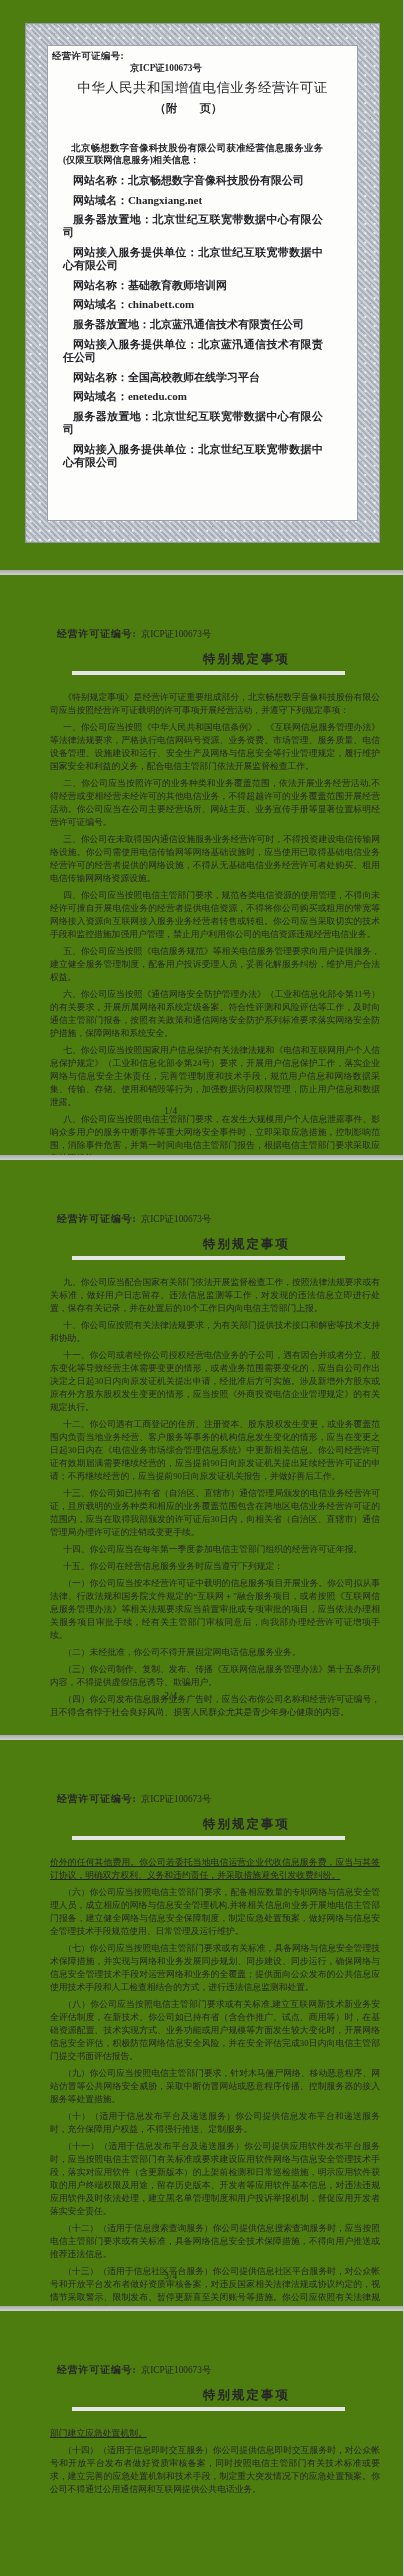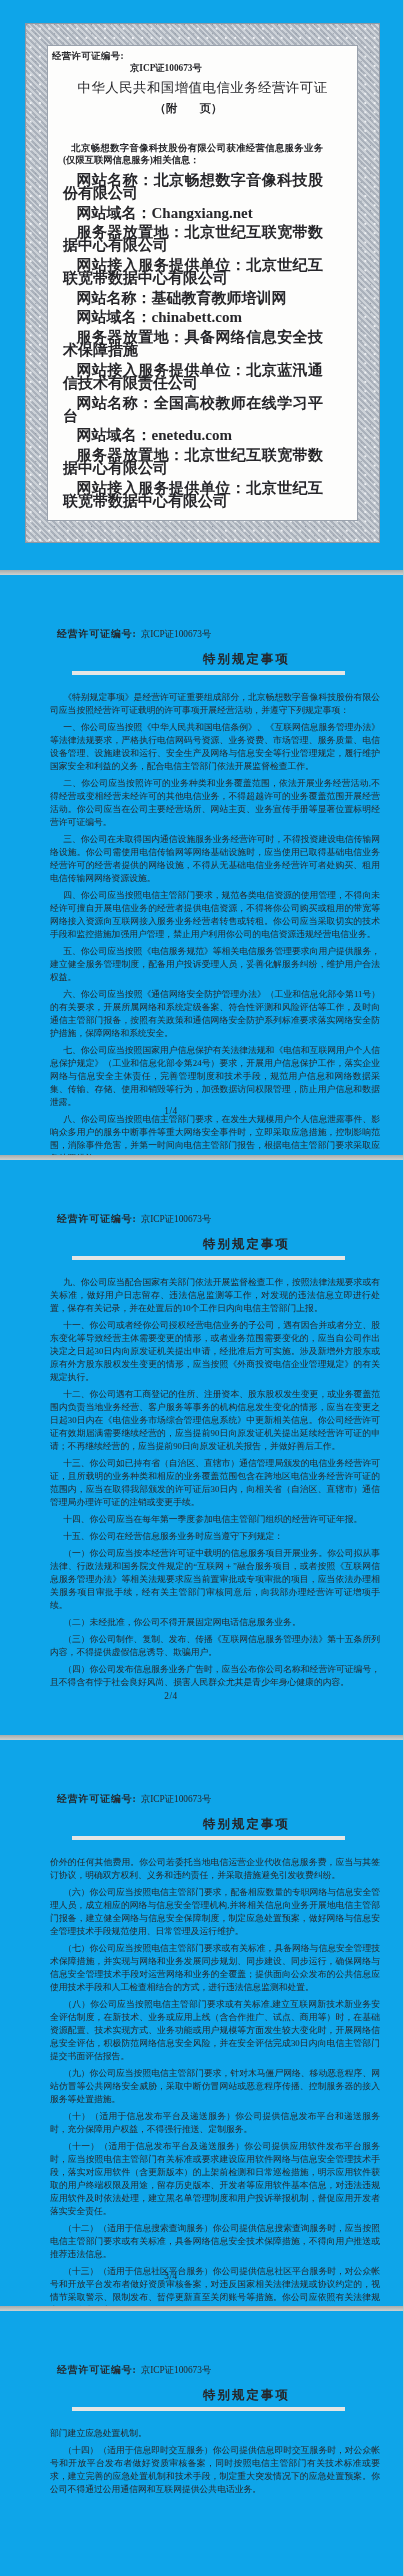--- a/index.html
+++ b/index.html
@@ -1,21 +1,21 @@
 <!DOCTYPE html>
 <html style="font-size:8.2px"><head>
 <meta charset="utf-8">
 <style>
   html,body { margin:0; padding:0; }
   body {
     width:405px; height:2873px; background:#ffffff;
     font-family:"Liberation Serif","DejaVu Serif",serif;
     color:#26262a; position:relative;
   }
-  .page { position:relative; width:405px; overflow:hidden; background:#0ea5e9; }
+  .page { position:relative; width:405px; overflow:hidden; background:#4d7c0f; }
   .page .edge-line { position:absolute; top:0; bottom:0; right:1px; width:1.5px; background:#c9cdcc; }
   .scan-band { position:absolute; top:0; left:0; right:0; height:5.2px;
     background:linear-gradient(#a7acab,#ced1d0); }
 
   
   .pg1 { height:570px; }
   .cert-frame {
     position:absolute; left:25px; top:23px; width:355px; height:520px;
     box-sizing:border-box; padding:20.6px;
     border:0.5px solid #8f98a4;
@@ -28,39 +28,39 @@
   }
   .cert-frame .cert-inner { width:100%; height:100%; background:#fdfdfc; border:0.5px solid #99a1ac; box-sizing:border-box; }
   .c-header { position:absolute; left:52px; top:50px; font-size:9.3px; font-weight:bold; letter-spacing:0.5px; }
   .c-licno  { position:absolute; left:130px; top:62px; font-size:9.3px; font-weight:bold; }
   .c-title  { position:absolute; left:0; top:79px; width:405px; margin:0; text-align:center;
               font-size:13.4px; font-weight:normal; letter-spacing:0.5px; }
   .c-sub    { position:absolute; left:0; top:101px; width:377px; margin:0; text-align:center;
               font-size:11.3px; font-weight:bold; }
   .c-body   { position:absolute; left:63px; top:142px; width:260px; font-weight:bold; }
   .c-intro  { margin:0 0 8px 0; font-size:9.3px; line-height:12px; text-indent:0.9em; text-align:justify; }
-  .c-entries p { margin:0 0 6.7px 0; font-size:15px; line-height:13px; text-indent:0.9em; text-align:justify; }
+  .c-entries p { margin:0 0 6.7px 0; font-size:11px; line-height:13px; text-indent:0.9em; text-align:justify; }
 
   
   .pg2 { height:585px; } .pg3 { height:580px; } .pg4 { height:571px; } .pg5 { height:567px; }
   .p-header { position:absolute; left:57px; top:58px; }
   .p-h-label { font-size:9.8px; font-weight:bold; letter-spacing:1px; }
   .p-h-num   { font-size:9.3px; margin-left:4.1px; }
   .p-title { position:absolute; left:0; top:81px; width:405px; margin:0; text-align:center;
              font-size:12.4px; font-weight:bold; letter-spacing:2.1px;padding-left:44px; }
   .p-wavy  { position:absolute; left:72px; top:101px; width:273px; height:3.6px;
     background:
       repeating-linear-gradient(100deg, #91979� 0 1px, rgba(0,0,0,0) 1px 2.6px),
       repeating-linear-gradient(80deg, #b4b9b8 0 1px, rgba(0,0,0,0) 1px 2.6px);
     background-color:#e3e6e5;
   }
   .p-body { position:absolute; left:46px; top:117px; width:338px;
             font-size:8.8px; line-height:13px; text-align:justify; }
   .p-body p { margin:4px; text-indent:1.5em; }
-  .p-body p.cont { text-indent:0; }
+  .p-body p.cont { text-indent:0;text-decoration:underline; }
   .p-num { position:absolute; left:0; top:536px; width:342px; text-align:center;
            font-size:9.3px; letter-spacing:0.5px; }
 </style>
 </head>
 <body>
 
 <section class="page pg1">
   <div class="cert-frame">
     <div class="cert-inner"></div>
   </div>
@@ -70,21 +70,21 @@
   <h2 class="c-sub">（附　　页）</h2>
   <div class="c-body">
     <p class="c-intro">北京畅想数字音像科技股份有限公司获准经营信息服务业务(仅限互联网信息服务)相关信息：</p>
     <div class="c-entries">
         <p>网站名称：北京畅想数字音像科技股份有限公司</p>
         <p>网站域名：Changxiang.net</p>
         <p>服务器放置地：北京世纪互联宽带数据中心有限公司</p>
         <p>网站接入服务提供单位：北京世纪互联宽带数据中心有限公司</p>
         <p>网站名称：基础教育教师培训网</p>
         <p>网站域名：chinabett.com</p>
-        <p>服务器放置地：具备网络信息安全技术保障措施</p>
+        <p>服务器放置地：北京蓝汛通信技术有限责任公司</p>
         <p>网站接入服务提供单位：北京蓝汛通信技术有限责任公司</p>
         <p>网站名称：全国高校教师在线学习平台</p>
         <p>网站域名：enetedu.com</p>
         <p>服务器放置地：北京世纪互联宽带数据中心有限公司</p>
         <p>网站接入服务提供单位：北京世纪互联宽带数据中心有限公司</p>
       </div>
   </div>
   <div class="edge-line"></div>
 </section>
 
@@ -112,20 +112,21 @@
 
 <section class="page pg3">
   <div class="scan-band"></div>
   <div class="p-header">
     <span class="p-h-label">经营许可证编号:</span><span class="p-h-num">京ICP证100673号</span>
   </div>
   <h2 class="p-title">特别规定事项</h2>
   <div class="p-wavy"></div>
   <div class="p-body">
       <p>九、你公司应当配合国家有关部门依法开展监督检查工作，按照法律法规要求或有关标准，做好用户日志留存、违法信息监测等工作，对发现的违法信息立即进行处置，保存有关记录，并在处置后的10个工作日内向电信主管部门上报。</p>
+      <p>十、你公司应按照有关法律法规要求，为有关部门提供技术接口和解密等技术支持和协助。</p>
       <p>十一、你公司或者经你公司授权经营电信业务的子公司，遇有因合并或者分立、股东变化等导致经营主体需要变更的情形，或者业务范围需要变化的，应当自公司作出决定之日起30日内向原发证机关提出申请，经批准后方可实施。涉及新增外方股东或原有外方股东股权发生变更的情形，应当按照《外商投资电信企业管理规定》的有关规定执行。</p>
       <p>十二、你公司遇有工商登记的住所、注册资本、股东股权发生变更，或业务覆盖范围内负责当地业务经营、客户服务等事务的机构信息发生变化的情形，应当在变更之日起30日内在《电信业务市场综合管理信息系统》中更新相关信息。你公司经营许可证有效期届满需要继续经营的，应当提前90日向原发证机关提出延续经营许可证的申请；不再继续经营的，应当提前90日向原发证机关报告，并做好善后工作。</p>
       <p>十三、你公司如已持有省（自治区、直辖市）通信管理局颁发的电信业务经营许可证，且所载明的业务种类和相应的业务覆盖范围包含在跨地区电信业务经营许可证的范围内，应当在取得我部颁发的许可证后30日内，向相关省（自治区、直辖市）通信管理局办理许可证的注销或变更手续。</p>
       <p>十四、你公司应当在每年第一季度参加电信主管部门组织的经营许可证年报。</p>
       <p>十五、你公司在经营信息服务业务时应当遵守下列规定：</p>
       <p>（一）你公司应当按本经营许可证中载明的信息服务项目开展业务。你公司拟从事法律、行政法规和国务院文件规定的“互联网＋”融合服务项目，或者按照《互联网信息服务管理办法》等相关法规要求应当前置审批或专项审批的项目，应当依法办理相关服务项目审批手续，经有关主管部门审核同意后，向我部办理经营许可证增项手续。</p>
       <p>（二）未经批准，你公司不得开展固定网电话信息服务业务。</p>
       <p>（三）你公司制作、复制、发布、传播《互联网信息服务管理办法》第十五条所列内容，不得提供虚假信息诱导、欺骗用户。</p>
       <p>（四）你公司发布信息服务业务广告时，应当公布你公司名称和经营许可证编号，且不得含有悖于社会良好风尚、损害人民群众尤其是青少年身心健康的内容。</p>
     </div>
@@ -137,21 +138,21 @@
   <div class="scan-band"></div>
   <div class="p-header">
     <span class="p-h-label">经营许可证编号:</span><span class="p-h-num">京ICP证100673号</span>
   </div>
   <h2 class="p-title">特别规定事项</h2>
   <div class="p-wavy"></div>
   <div class="p-body">
       <p class="cont">价外的任何其他费用。你公司若委托当地电信运营企业代收信息服务费，应当与其签订协议，明确双方权利、义务和违约责任，并采取措施避免引发收费纠纷。</p>
       <p>（六）你公司应当按照电信主管部门要求，配备相应数量的专职网络与信息安全管理人员，成立相应的网络与信息安全管理机构,并将相关信息向业务开展地电信主管部门报备，建立健全网络与信息安全保障制度，制定应急处置预案，做好网络与信息安全管理技术手段规范使用、日常管理及运行维护。</p>
       <p>（七）你公司应当按照电信主管部门要求或有关标准，具备网络与信息安全管理技术保障措施，并实现与网络和业务发展同步规划、同步建设、同步运行，确保网络与信息安全管理技术手段对运营网络和业务的全覆盖；提供面向公众发布的公共信息应使用技术手段和人工检查相结合的方式，进行违法信息监测和处置。</p>
-      <p>（八）你公司应当按照电信主管部门要求或有关标准,建立互联网新技术新业务安全评估制度，在新技术、业务或应用上线（含合作推广、试点、商用等）时，在基础资源配置、技术实现方式、业务功能或用户规模等方面发生较大变化时，开展网络信息安全评估，积极防范网络信息安全风险，并在安全评估完成30日内向电信主管部门提交书面评估报告。</p>
+      <p>（八）你公司应当按照电信主管部门要求或有关标准,建立互联网新技术新业务安全评估制度，在新技术、你公司如已持有省（含合作推广、试点、商用等）时，在基础资源配置、技术实现方式、业务功能或用户规模等方面发生较大变化时，开展网络信息安全评估，积极防范网络信息安全风险，并在安全评估完成30日内向电信主管部门提交书面评估报告。</p>
       <p>（九）你公司应当按照电信主管部门要求，针对木马僵尸网络、移动恶意程序、网站仿冒等公共网络安全威胁，采取中断仿冒网站或恶意程序传播、控制服务器的接入服务等处置措施。</p>
       <p>（十）（适用于信息发布平台及递送服务）你公司提供信息发布平台和递送服务时，充分保障用户权益，不得强行推送、定制服务。</p>
       <p>（十一）（适用于信息发布平台及递送服务）你公司提供应用软件发布平台服务时，应当按照电信主管部门有关标准或要求建设应用软件网络与信息安全管理技术手段，落实对应用软件（含更新版本）的上架前检测和日常巡检措施，明示应用软件获取的用户终端权限及用途，留存历史版本、开发者等应用软件基本信息，对违法违规应用软件及时依法处理，建立黑名单管理制度和用户投诉举报机制，督促应用开发者落实安全责任。</p>
       <p>（十二）（适用于信息搜索查询服务）你公司提供信息搜索查询服务时，应当按照电信主管部门要求或有关标准，具备网络信息安全技术保障措施，不得向用户推送或推荐违法信息。</p>
       <p>（十三）（适用于信息社区平台服务）你公司提供信息社区平台服务时，对公众帐号和开放平台发布者做好资质审核备案，对违反国家相关法律法规或协议约定的，视情节采取警示、限制发布、暂停更新直至关闭账号等措施。你公司应依照有关法律规定，配合电信主管</p>
     </div>
   <div class="p-num">3/4</div>
   <div class="edge-line"></div>
 </section>
 

